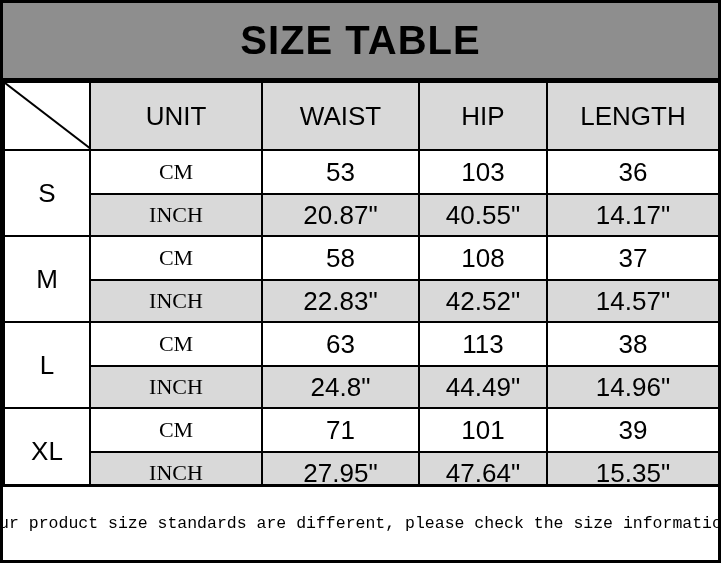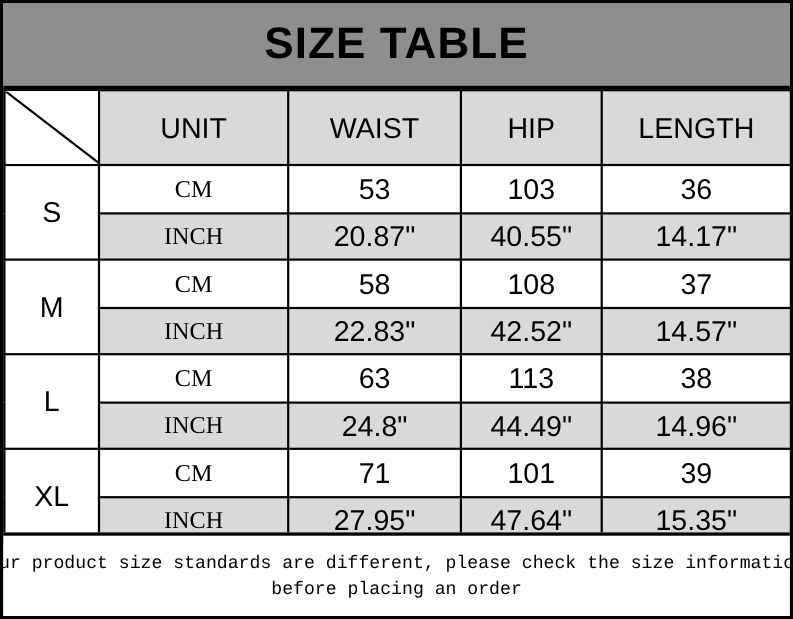--- a/index.html
+++ b/index.html
@@ -7,21 +7,21 @@
     padding: 0;
     background: #ffffff;
   }
   body {
     font-family: "Liberation Sans", sans-serif;
   }
   #page {
     position: relative;
     width: 721px;
     height: 563px;
-    background: #86efac;
+    background: #be185d;
     box-sizing: border-box;
     overflow: hidden;
     padding-left: 12px;
   }
   
   .frame {
     position: absolute;
     left: 0;
     top: 0;
     width: 721px;
@@ -213,15 +213,14 @@
         <td class="unit-cell">INCH</td>
         <td>27.95"</td>
         <td>47.64"</td>
         <td>15.35"</td>
       </tr>
     </tbody>
   </table>
 
   <div class="note">
     <div class="note-line">Our product size standards are different, please check the size information</div>
-    <div class="note-line">before placing an order</div>
   </div>
 </div>
 
 </body></html>

